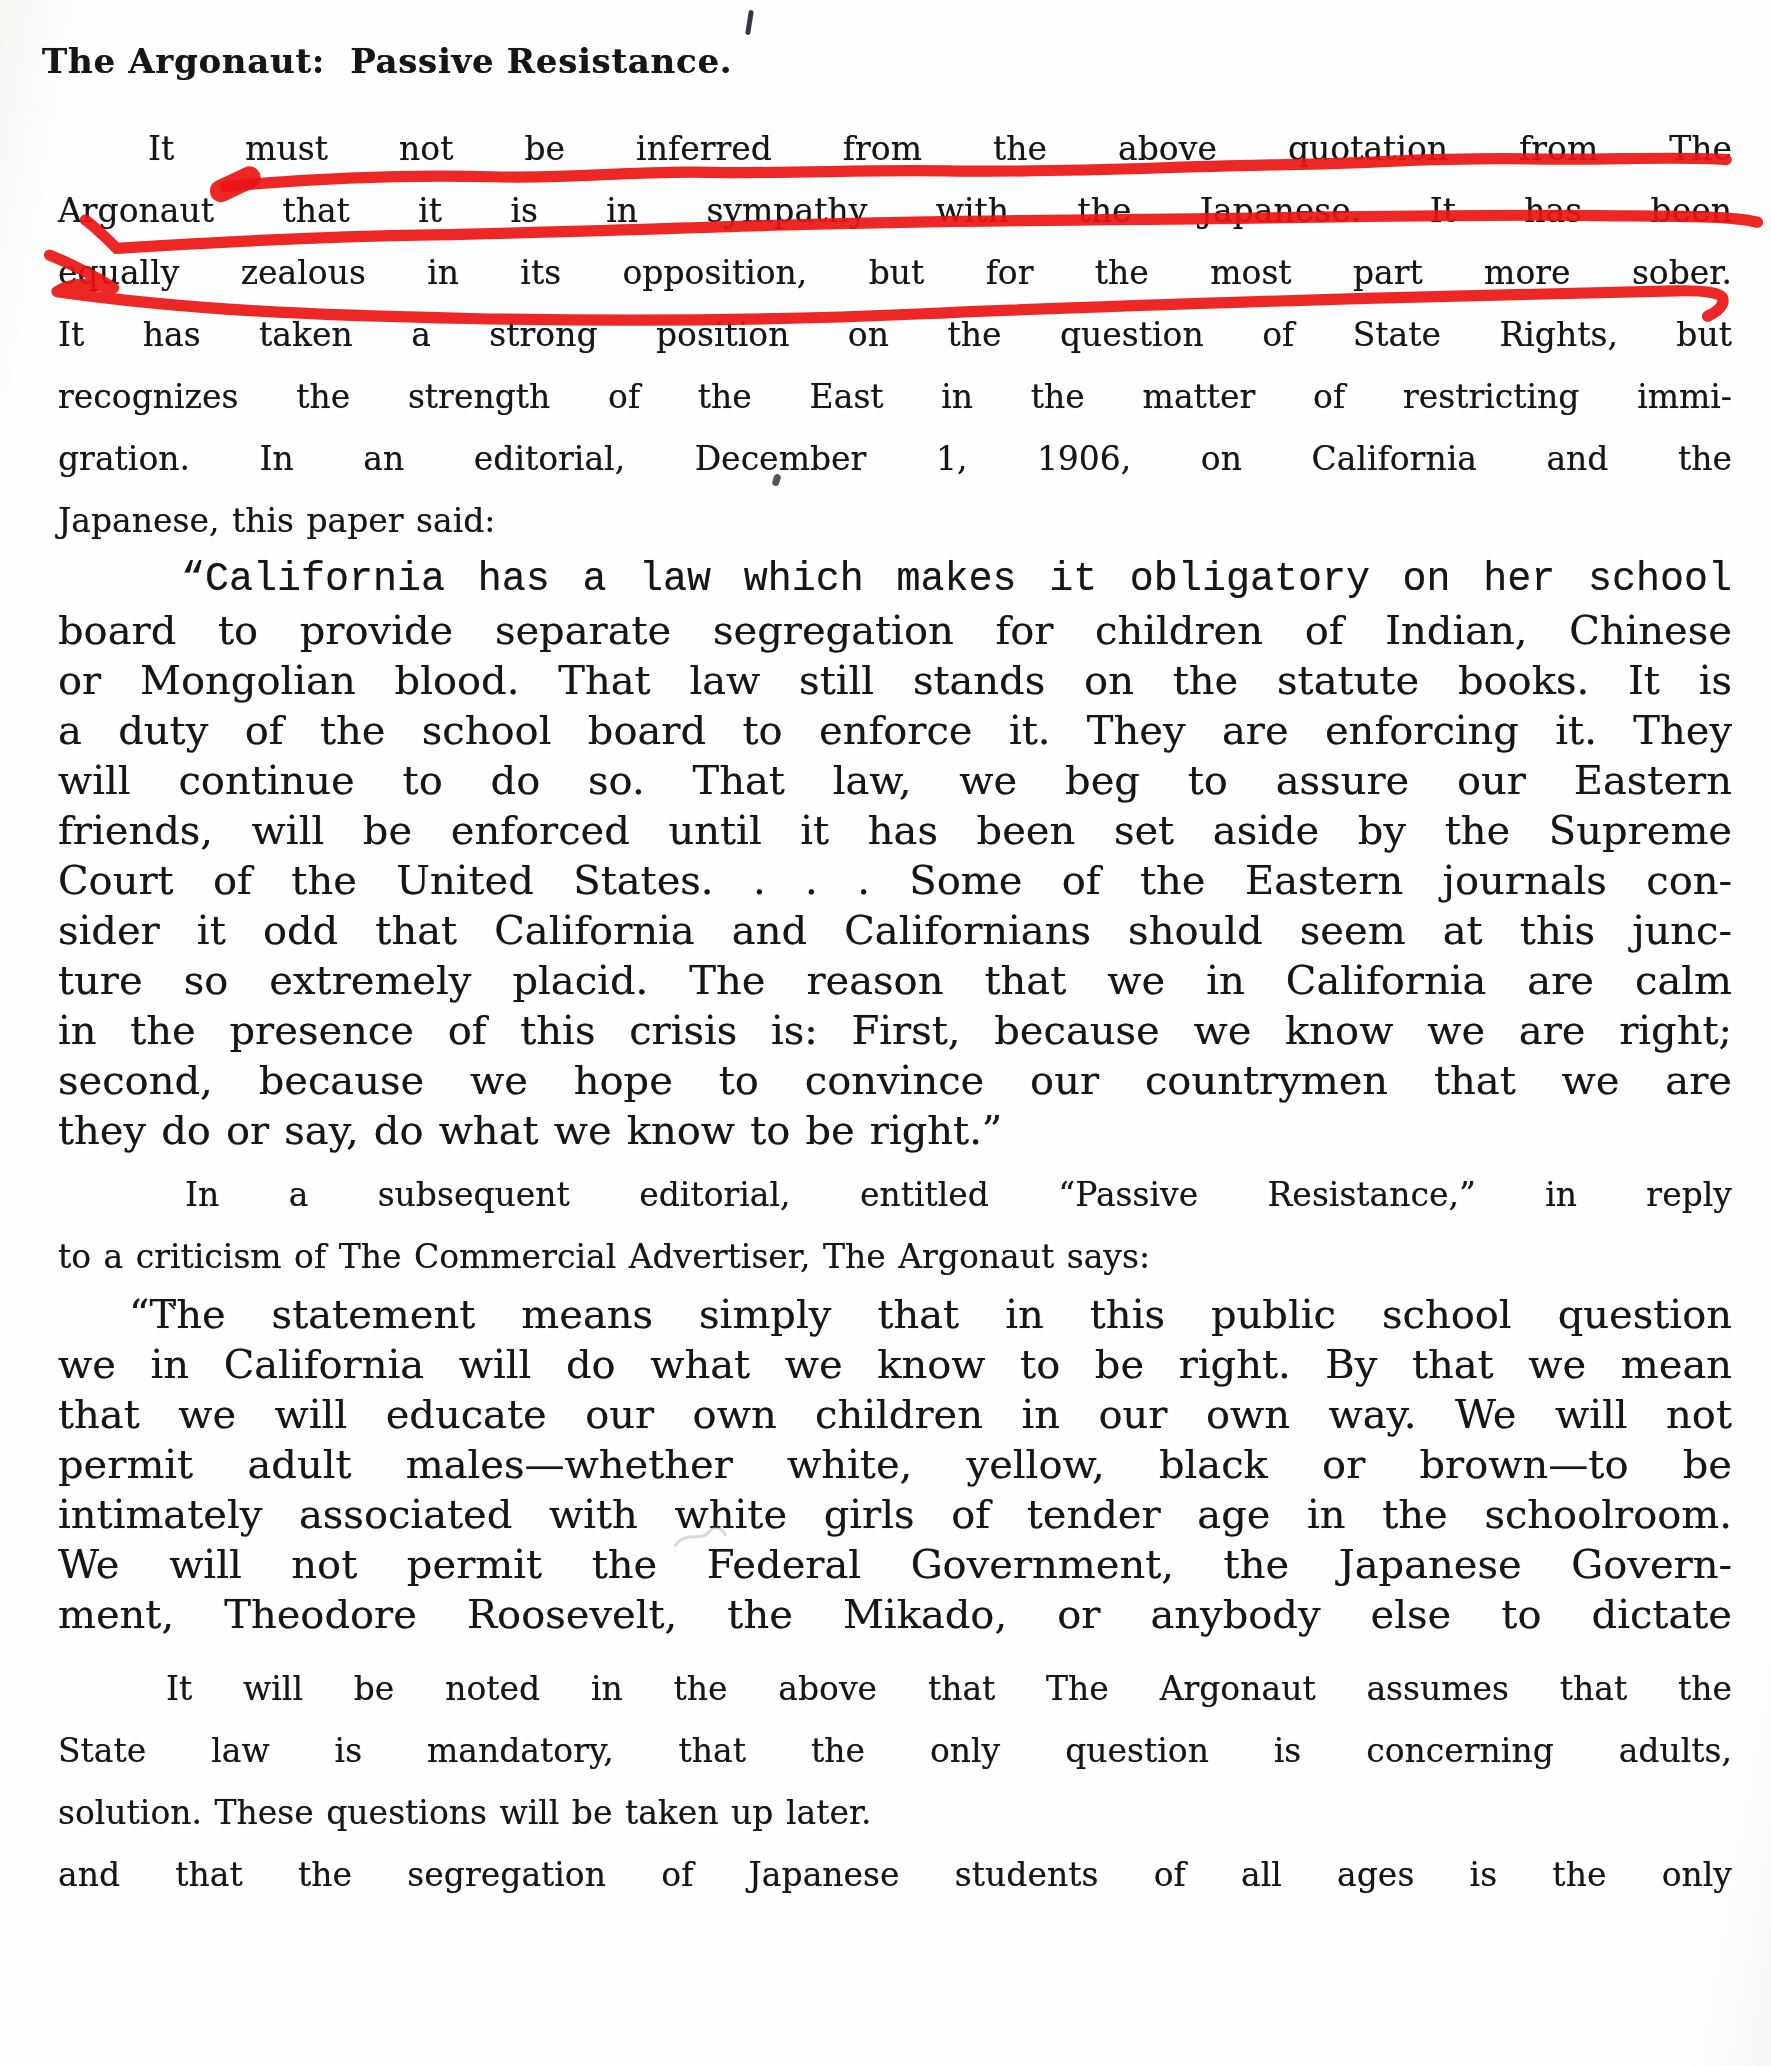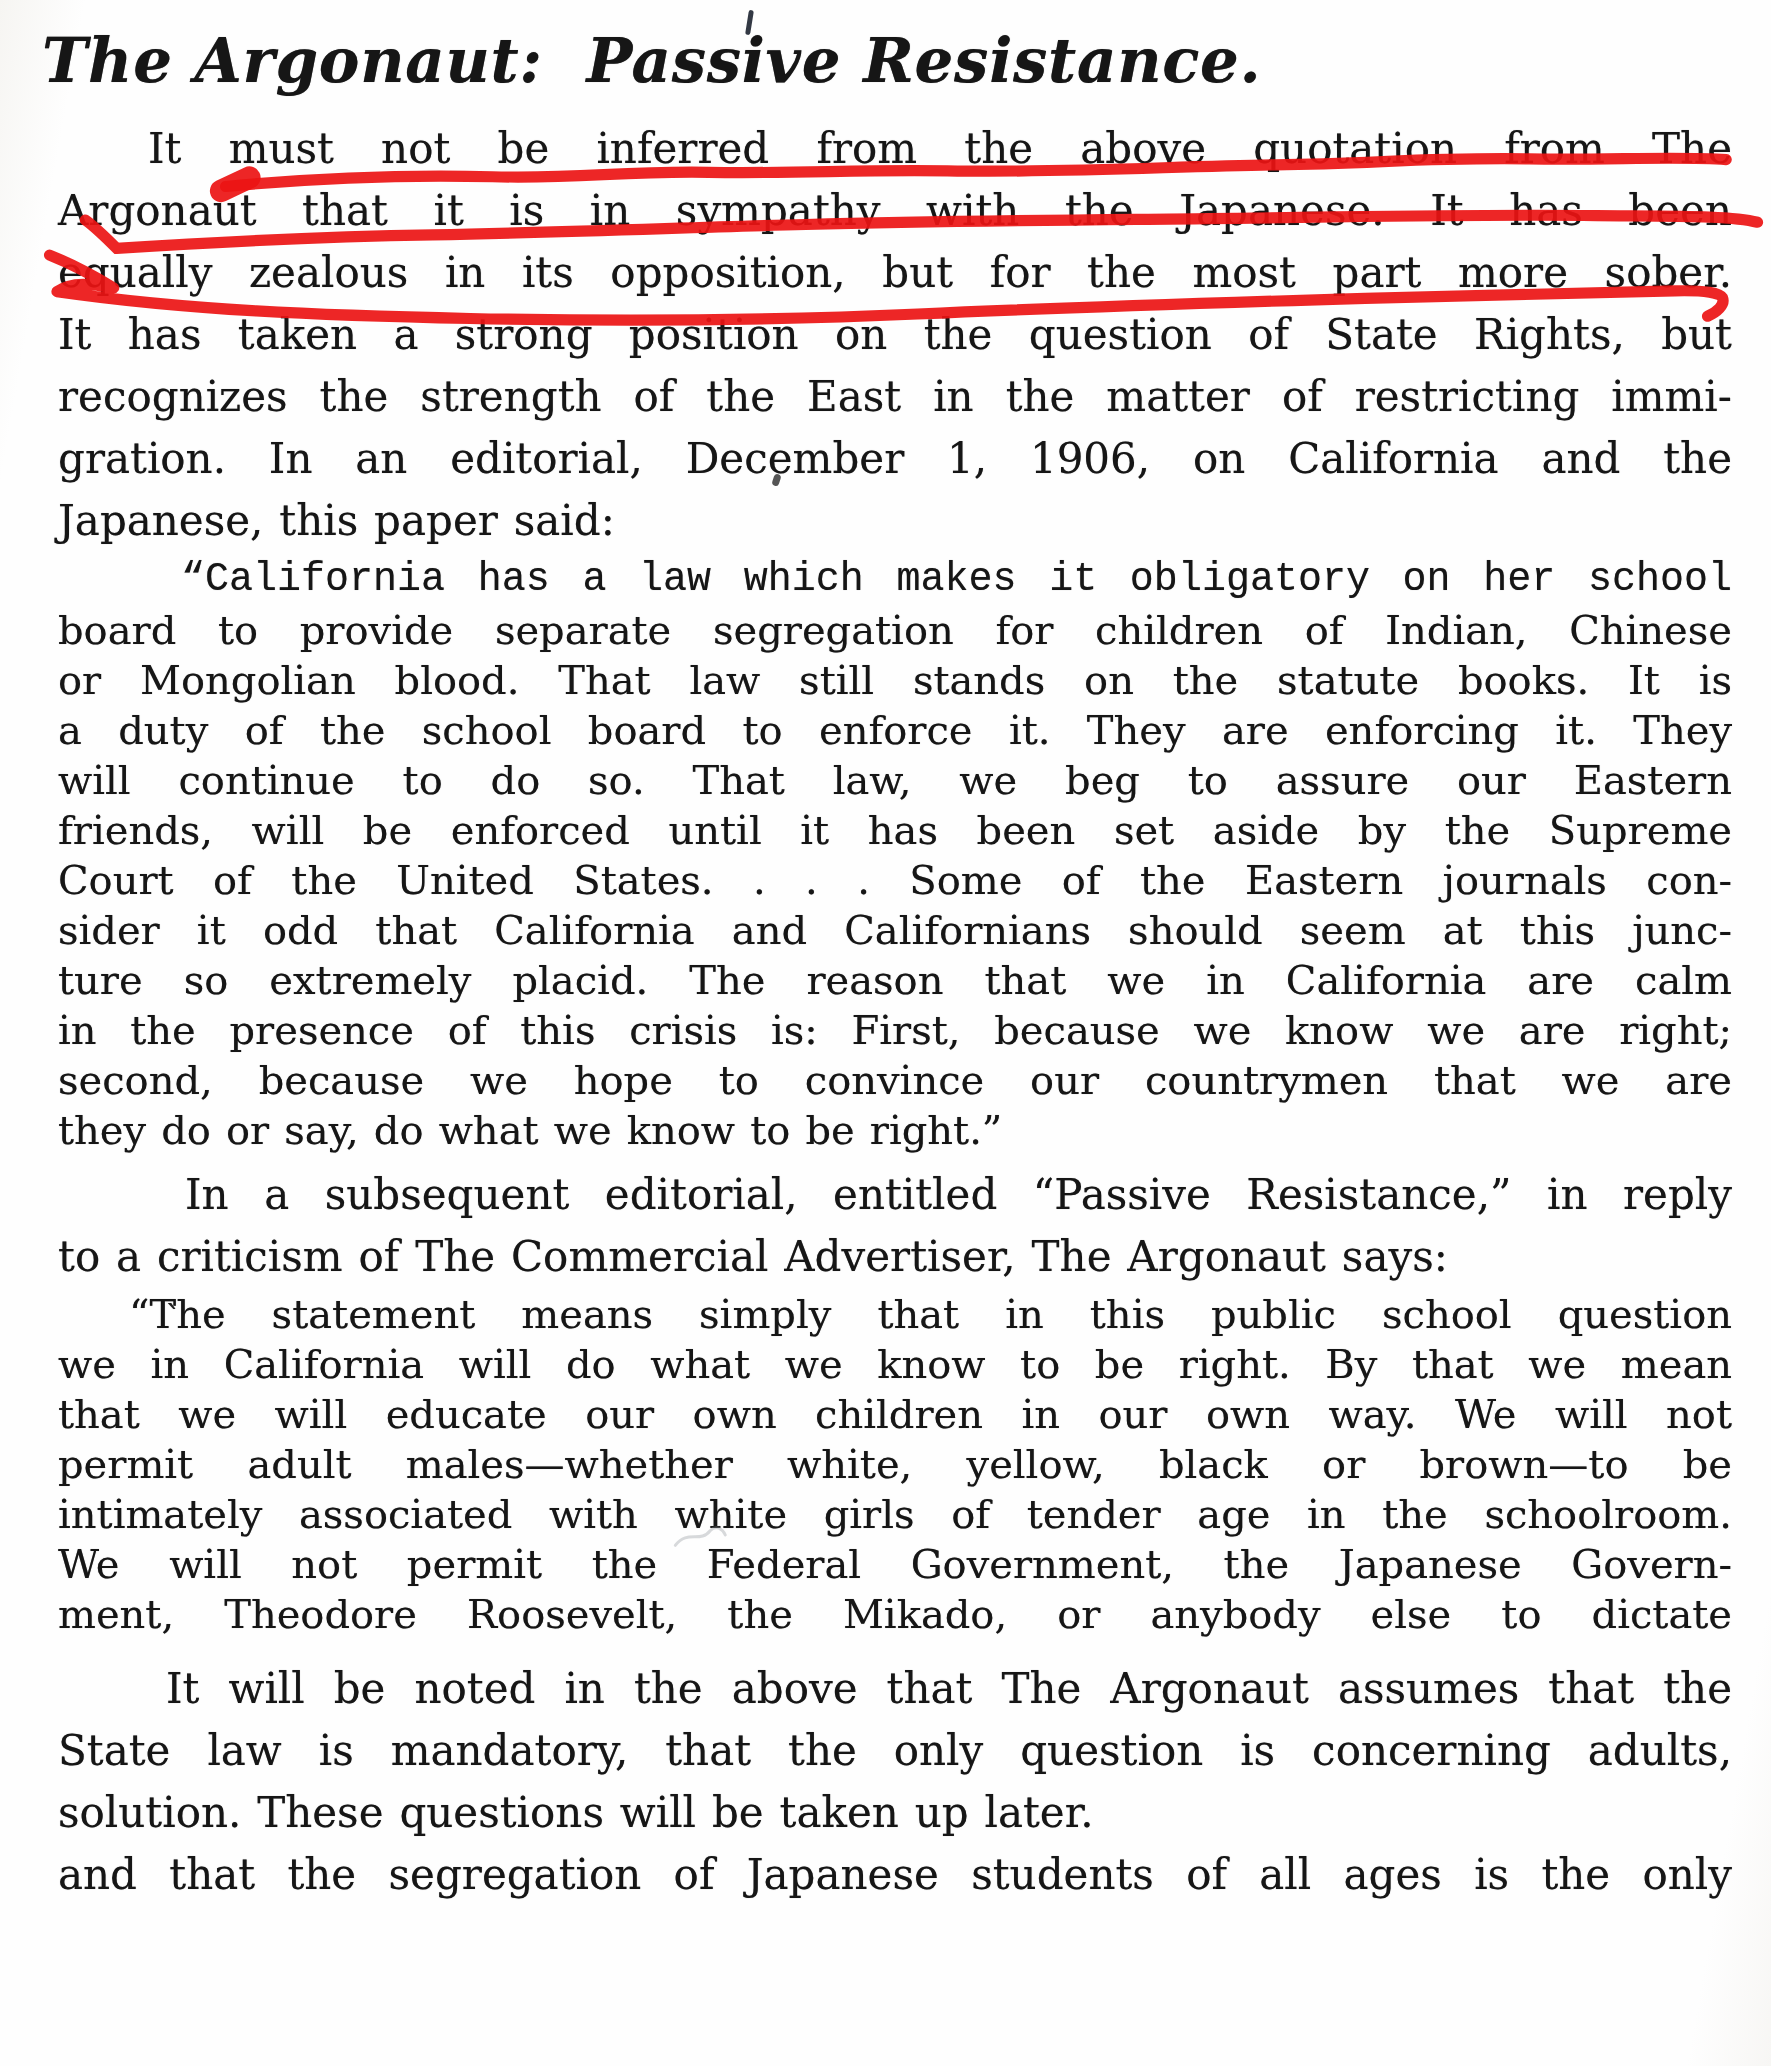--- a/index.html
+++ b/index.html
@@ -6,30 +6,29 @@
   .sheet{
     position:relative;
     width:1772px;height:2066px;
     background:linear-gradient(100deg,#f6f5f2 0%,#fefefe 4%,#fefefe 96%,#f7f6f4 100%);
     overflow:hidden;
     font-family:"DejaVu Serif","Liberation Serif",serif;
     color:#161616;
   }
   .heading{
     position:absolute;left:42px;top:31px;
-    font-size:61px;line-height:60px;font-weight:bold;
+    font-size:34px;line-height:60px;font-weight:bold;
     letter-spacing:0.7px;white-space:pre;
     text-shadow:0 0 0.7px rgba(10,10,10,.6);
-    font-style:italic;
   }
   .text-block{
     position:absolute;left:58px;top:118px;width:1674px;
   }
   .para{text-shadow:0 0 0.7px rgba(10,10,10,.55);}
-  .para.narrative{font-size:42px;line-height:62px;}
+  .para.narrative{font-size:33px;line-height:62px;}
   .para.quote{font-size:40px;line-height:50px;}
   .para:nth-child(2){margin-top:3px;}
   .para:nth-child(3){margin-top:9px;}
   .para:nth-child(4){margin-top:0.7px;}
   .para:nth-child(5){margin-top:19px;}
   .line{
     position:relative;
     text-align:justify;
     text-align-last:justify;
     word-spacing:0.06em;

